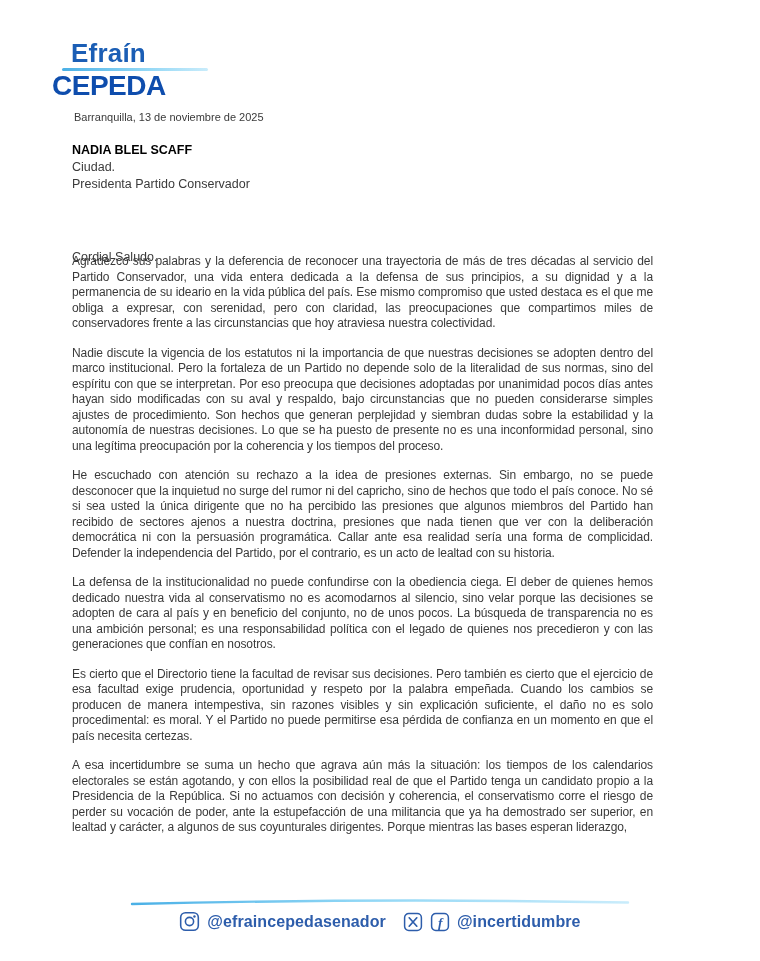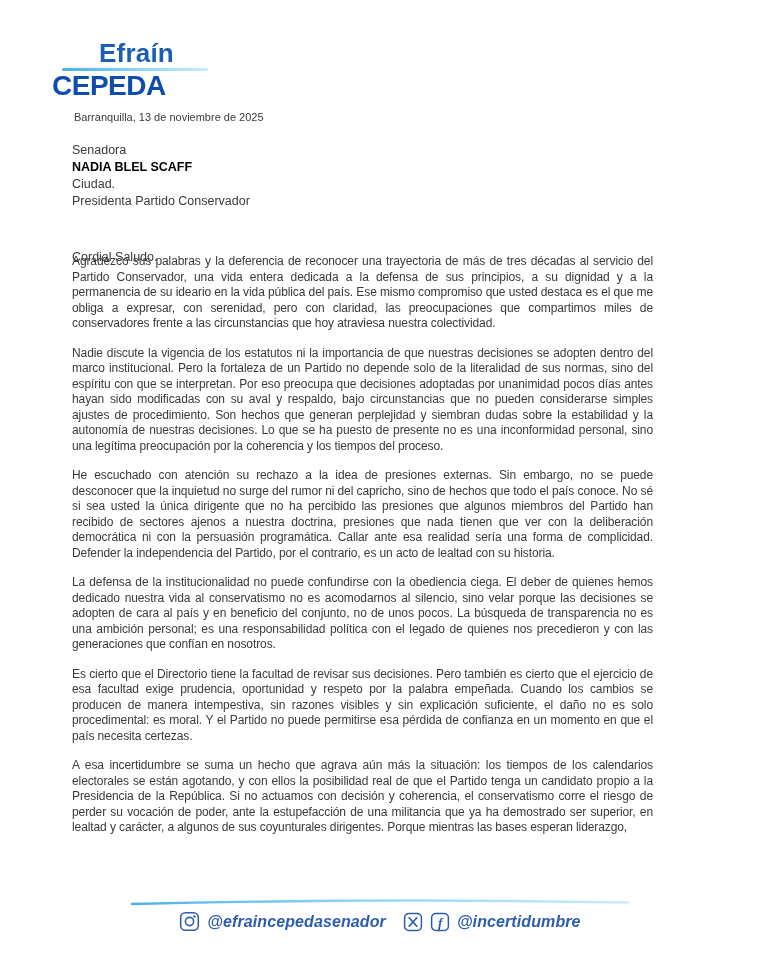--- a/index.html
+++ b/index.html
@@ -8,21 +8,21 @@
     background: #ffffff;
     font-family: "Liberation Sans", sans-serif;
     position: relative;
     overflow: hidden;
   }
   .page { position: absolute; inset: 0; background: var(--page-bg, #ffffff); }
 
   
   .logo { position: absolute; left: 52px; top: 40px; width: 160px; }
   .logo-first {
-    margin-left: 47px;
+    margin-left: 19px;
     font-size: 26px; font-weight: bold; letter-spacing: 0.2px;
     color: var(--logo-blue, #1b5eb5);
     line-height: 1;
   }
   .logo-underline {
     height: 3px; width: 146px; margin: 2px 0 1px 10px; border-radius: 2px;
     background: linear-gradient(90deg,
       var(--underline-left, #4ab0e6) 0%,
       var(--underline-mid, #8fd6f5) 55%,
       var(--underline-right, #c9ecfb) 100%);
@@ -62,39 +62,38 @@
   .footer { position: absolute; left: 0; top: 897px; width: 760px; text-align: center; }
   .swoosh { display: block; margin: 0 auto; }
   .social-row {
     margin-top: 4px;
     display: flex; align-items: center; justify-content: center; gap: 7px;
     color: var(--footer-blue, #2d5dab);
     font-size: 16px; font-weight: bold; letter-spacing: 0.1px;
   }
   .social-row .icon { display: inline-flex; align-items: center; }
   .social-row .icon svg { display: block; }
-  .handle { white-space: nowrap; font-style: italic; }
+  .handle { white-space: nowrap; }
   .gap-left { margin-left: 10px; }
 </style>
 </head>
 <body>
 
 <div class="page">
 
   <header>
     <div class="logo">
       <div class="logo-first">Efraín</div>
       <div class="logo-underline"></div>
       <div class="logo-last">CEPEDA</div>
     </div>
     <div class="dateline">Barranquilla, 13 de noviembre de 2025</div>
   </header>
 
   <section class="recipient">
-    <div>Senadora</div>
     <div class="recipient-name">NADIA BLEL SCAFF</div>
     <div>Ciudad.</div>
     <div>Presidenta Partido Conservador</div>
   </section>
 
   <div class="salutation">Cordial Saludo.</div>
 
   <main class="body-text">
     <p>Agradezco sus palabras y la deferencia de reconocer una trayectoria de más de tres décadas al servicio del Partido Conservador, una vida entera dedicada a la defensa de sus principios, a su dignidad y a la permanencia de su ideario en la vida pública del país. Ese mismo compromiso que usted destaca es el que me obliga a expresar, con serenidad, pero con claridad, las preocupaciones que compartimos miles de conservadores frente a las circunstancias que hoy atraviesa nuestra colectividad.</p>
     <p>Nadie discute la vigencia de los estatutos ni la importancia de que nuestras decisiones se adopten dentro del marco institucional. Pero la fortaleza de un Partido no depende solo de la literalidad de sus normas, sino del espíritu con que se interpretan. Por eso preocupa que decisiones adoptadas por unanimidad pocos días antes hayan sido modificadas con su aval y respaldo, bajo circunstancias que no pueden considerarse simples ajustes de procedimiento. Son hechos que generan perplejidad y siembran dudas sobre la estabilidad y la autonomía de nuestras decisiones. Lo que se ha puesto de presente no es una inconformidad personal, sino una legítima preocupación por la coherencia y los tiempos del proceso.</p>

